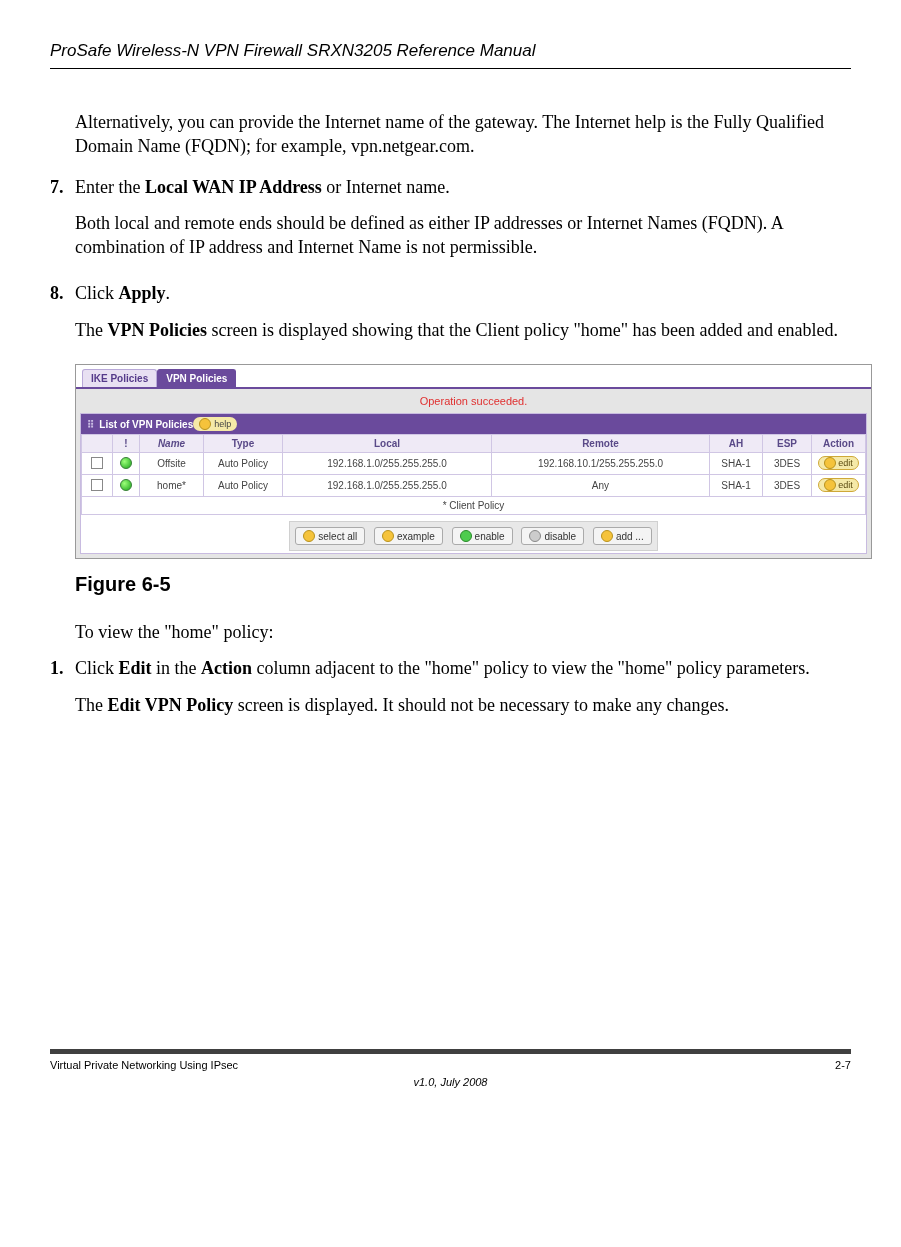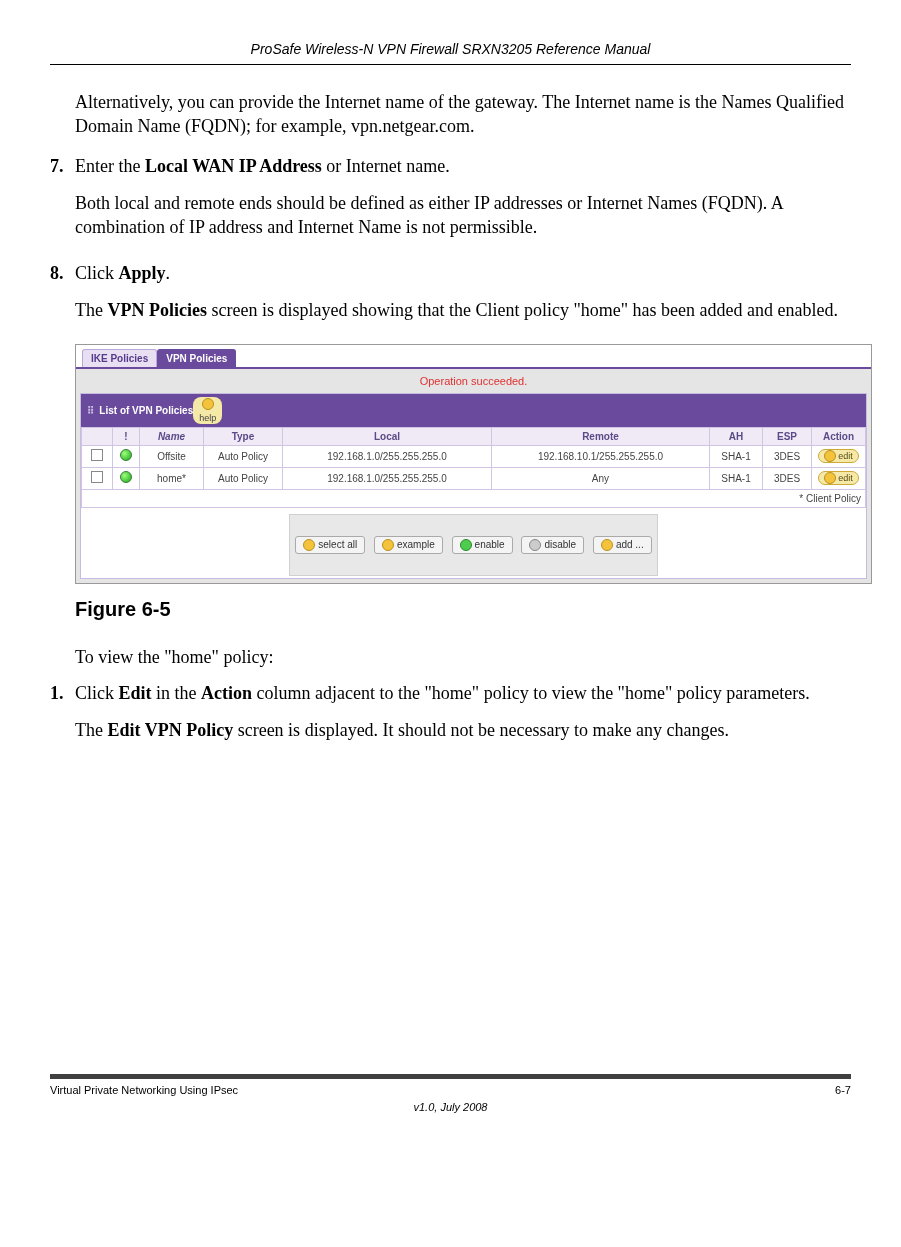--- a/index.html
+++ b/index.html
@@ -5,27 +5,27 @@
   body {
     font-family: "Times New Roman", serif;
     font-size: 18px;
     margin: 0;
     padding: 40px 50px;
     width: 801px;
     color: #000;
     line-height: 1.35;
   }
   .header {
-    text-align: center;
+    text-align: left;
     font-style: italic;
     font-family: Arial, sans-serif;
-    font-size: 14px;
+    font-size: 17px;
     padding-bottom: 5px;
     border-bottom: 1px solid #000;
-    margin-bottom: 25px;
+    margin-bottom: 41px;
   }
   .body-content { margin-left: 25px; }
   .intro-para { margin-bottom: 16px; }
   .step { display: flex; margin-bottom: 10px; }
   .step-num { font-weight: bold; min-width: 25px; margin-left: -25px; }
   .step-body { flex: 1; }
   .step-para { margin-bottom: 12px; }
   .bold { font-weight: bold; }
   .figure-wrap { margin: 10px 0 0 0; }
   .figure-caption {
@@ -83,21 +83,20 @@
   .help-link {
     background: #f5e9a8;
     color: #444;
     border-radius: 8px;
     padding: 1px 6px;
     font-size: 9px;
     font-weight: normal;
     display:inline-flex;
     align-items:center;
     gap:3px;
-    flex-direction:column;
   }
   .grip { letter-spacing:1px; color:#cbbfe4; margin-right:4px;}
   table.policies {
     width: 100%;
     border-collapse: collapse;
     text-align: center;
   }
   table.policies th, table.policies td {
     border: 1px solid #d0c6e4;
     padding: 3px 4px;
@@ -116,21 +115,21 @@
     background:#f5e9a8;
     border:1px solid #cfa838;
     border-radius:8px;
     padding:0 5px;
     font-size:9px;
     color:#5a4a10;
     display:inline-flex;
     align-items:center;
     gap:2px;
   }
-  .footnote-row td { text-align:right; padding:4px 6px; color:#555; background:#fff;}
+  .footnote-row td { text-align:center; padding:4px 6px; color:#555; background:#fff;}
   .button-bar {
     text-align:center;
     padding:6px 0 2px;
     background:#fff;
   }
   .gray-wrap {
     background:#e8e8e8;
     padding:4px 2px;
     border:1px solid #d0d0d0;
   }
@@ -161,21 +160,21 @@
   }
   .footer-row1 { display:flex; justify-content:space-between;}
   .footer-row2 { text-align:center; font-style:italic; margin-top:2px;}
 </style>
 </head>
 <body>
 
 <div class="header">ProSafe Wireless-N VPN Firewall SRXN3205 Reference Manual</div>
 
 <div class="body-content">
-  <div class="intro-para">Alternatively, you can provide the Internet name of the gateway. The Internet name is the Names Qualified Domain Name (FQDN); for example, vpn.netgear.com.</div>
+  <div class="intro-para">Alternatively, you can provide the Internet name of the gateway. The Internet help is the Fully Qualified Domain Name (FQDN); for example, vpn.netgear.com.</div>
 
   <div class="step">
     <div class="step-num">7.</div>
     <div class="step-body">
       <div class="step-para">
         <span>Enter the </span><span class="bold">Local WAN IP Address</span><span> or Internet name.</span>
       </div>
       <div class="step-para">Both local and remote ends should be defined as either IP addresses or Internet Names (FQDN). A combination of IP address and Internet Name is not permissible.</div>
     </div>
   </div>
@@ -246,21 +245,21 @@
                     <span class="ic ic-y"></span>
                     <span>edit</span>
                   </span></td>
           </tr>
           <tr class="footnote-row">
             <td colspan="9">* Client Policy</td>
           </tr>
         </tbody>
           </table>
         <div class="button-bar">
-         <div class="gray-wrap" style="display:inline-block; padding:21px 2px;">
+         <div class="gray-wrap" style="display:inline-block; padding:5px 2px;">
           <span class="sbtn">
                 <span class="ic ic-y"></span>
                 <span>select all</span>
               </span>
           <span class="sbtn">
                 <span class="ic ic-x"></span>
                 <span>example</span>
               </span>
           <span class="sbtn">
                 <span class="ic ic-g"></span>
@@ -292,16 +291,16 @@
       <div class="step-para">
         <span>The </span><span class="bold">Edit VPN Policy</span><span> screen is displayed. It should not be necessary to make any changes.</span>
       </div>
     </div>
   </div>
 </div>
 
 <div class="footer">
   <div class="footer-row1">
     <span>Virtual Private Networking Using IPsec</span>
-    <span>6-7</span>
+    <span>2-7</span>
   </div>
   <div class="footer-row2">v1.0, July 2008</div>
 </div>
 
 </body></html>

